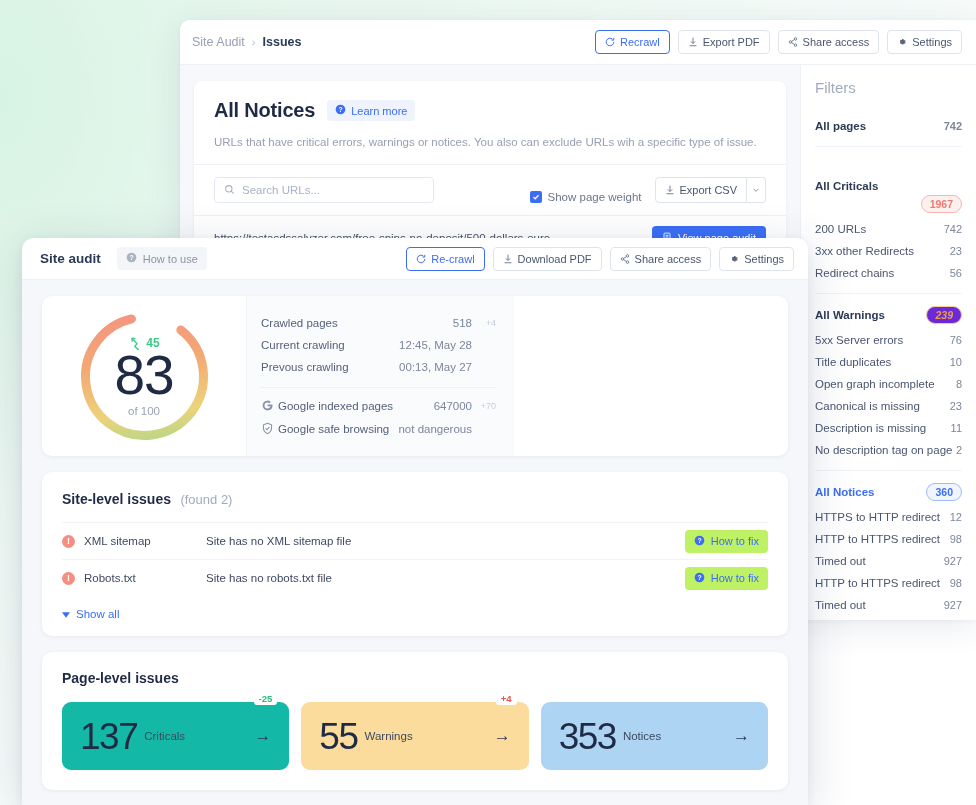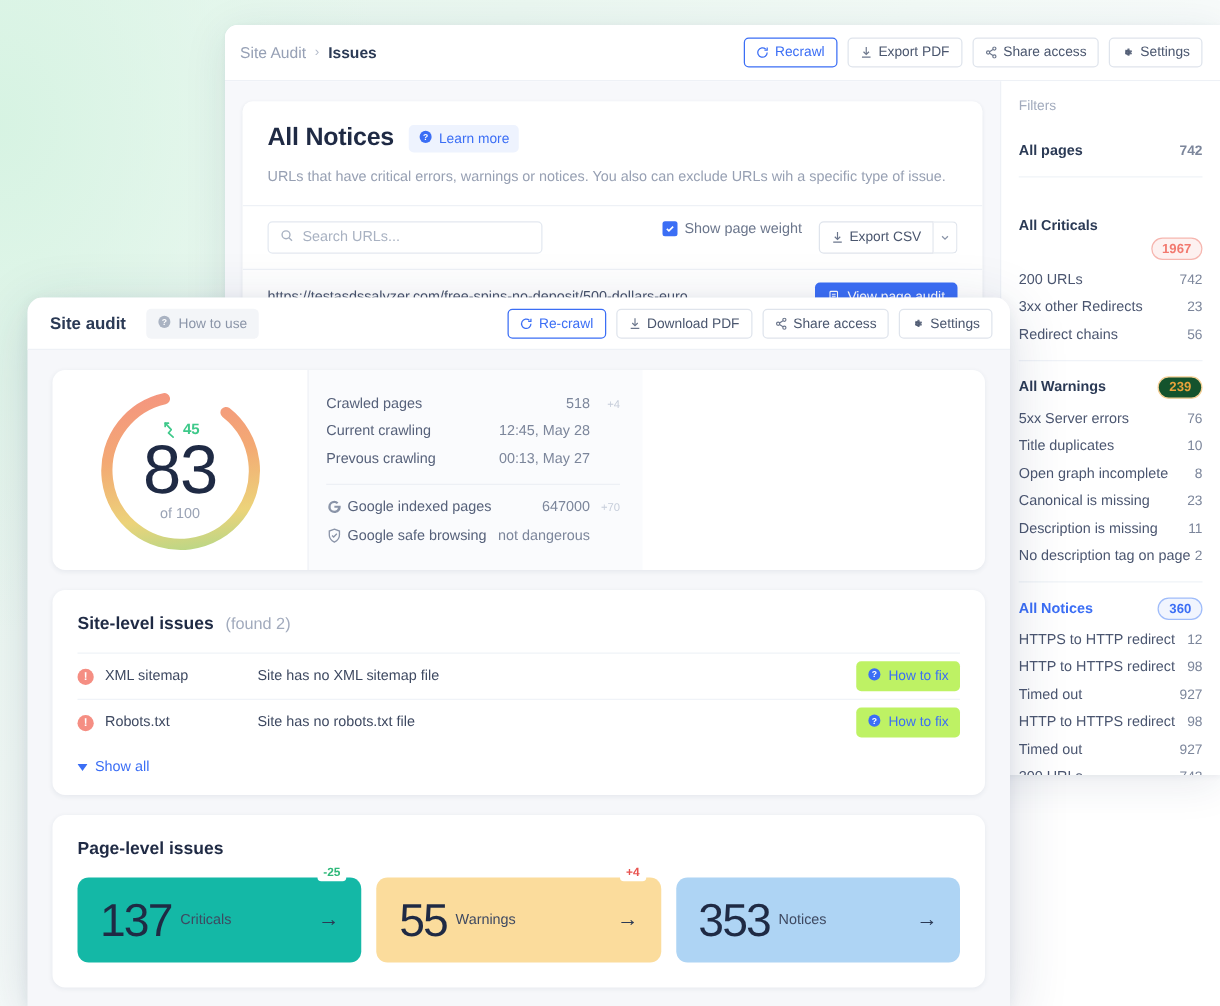--- a/index.html
+++ b/index.html
@@ -74,21 +74,21 @@
   .nc-tools {
     border-top: 1px solid #eef1f6;
     padding: 12px 20px; display: flex; align-items: center; gap: 14px;
   }
   .search-box {
     flex: 0 0 220px; height: 26px;
     border: 1px solid #e3e8f0; border-radius: 4px;
     display: flex; align-items: center; gap: 7px; padding: 0 9px;
     color: #a9b2c2; font-size: 11.5px;
   }
-  .tools-right { margin-left: auto; display: flex; align-items: flex-start; gap: 13px; }
+  .tools-right { margin-left: auto; display: flex; align-items: flex-end; gap: 13px; }
   .chk-wrap { display: flex; align-items: center; gap: 6px; font-size: 11.5px; color: #6b768c; }
   .chk {
     width: 12px; height: 12px; border-radius: 2px; background: #3b6ef5;
     display: flex; align-items: center; justify-content: center;
   }
   .split-btn { display: flex; align-items: stretch; }
   .split-btn .btn { border-radius: 4px 0 0 4px; height: 26px; }
   .split-caret {
     width: 19px; height: 26px; border: 1px solid #dfe4ec; border-left: none;
     border-radius: 0 4px 4px 0; background: #fff;
@@ -103,37 +103,37 @@
     margin-left: auto; display: inline-flex; align-items: center; gap: 6px;
     background: #3b6ef5; color: #fff; border-radius: 4px;
     font-size: 11px; height: 24px; padding: 0 10px;
   }
 
   
   .filters {
     flex: 0 0 176px; background: #fff; padding: 14px 14px 0 14px;
     border-left: 1px solid #eef1f6;
   }
-  .filters-title { font-size: 11px; color: #a2abbd; margin-bottom: 12px; }
+  .filters-title { font-size: 15px; color: #a2abbd; margin-bottom: 12px; }
   .f-group { padding: 7px 0 9px 0; border-bottom: 1px solid #f0f3f8; }
   .f-group:last-of-type { border-bottom: none; }
   .f-row {
     display: flex; align-items: center; justify-content: space-between;
     font-size: 11.5px; color: #4b5670; padding: 5px 0;
     white-space: nowrap;
   }
   .f-row.head { font-weight: 700; color: #2b3a55; }
   .f-row.head.blue { color: #3b6ef5; }
   .f-row .f-val { color: #7c869b; font-size: 11px; }
   .pill {
     border-radius: 9px; padding: 2px 8px; font-size: 10.5px;
     border: 1px solid; background: #fff;
   }
   .pill.red { color: #f2796f; border-color: #f6b6af; background: #fdf1f0; margin-top: 36px; }
-  .pill.amber { color: #e9a23b; border-color: #f5cf95; background: #14532d; }
+  .pill.amber { color: #e9a23b; border-color: #f5cf95; background: #6d28d9; font-style: italic; }
   .pill.blue { color: #3b6ef5; border-color: #9fbcfa; background: #f1f5fe; }
 
   
   .front {
     position: absolute; left: 22px; top: 238px;
     width: 786px; height: 567px;
     border-radius: 12px 12px 0 0;
     background: #f6f7fa;
     box-shadow: 0 10px 48px rgba(33,50,91,0.16), 0 2px 10px rgba(33,50,91,0.07);
     overflow: hidden;

